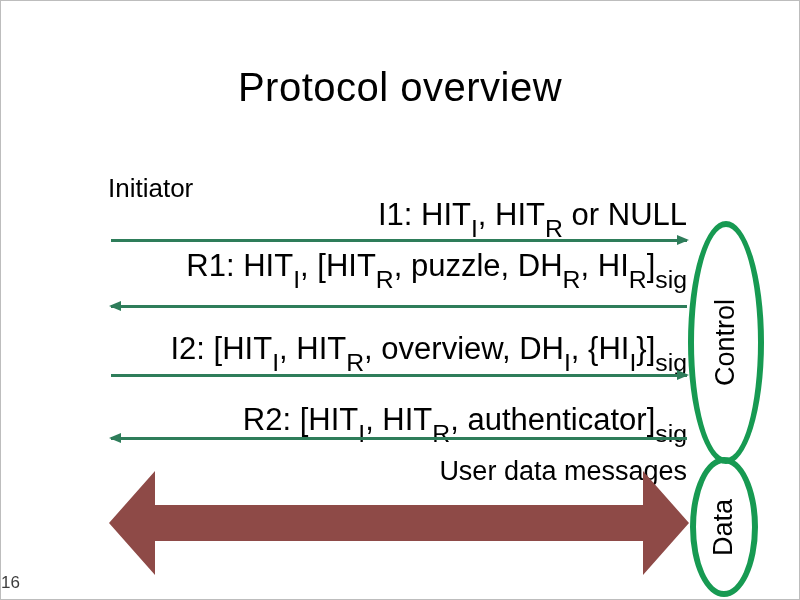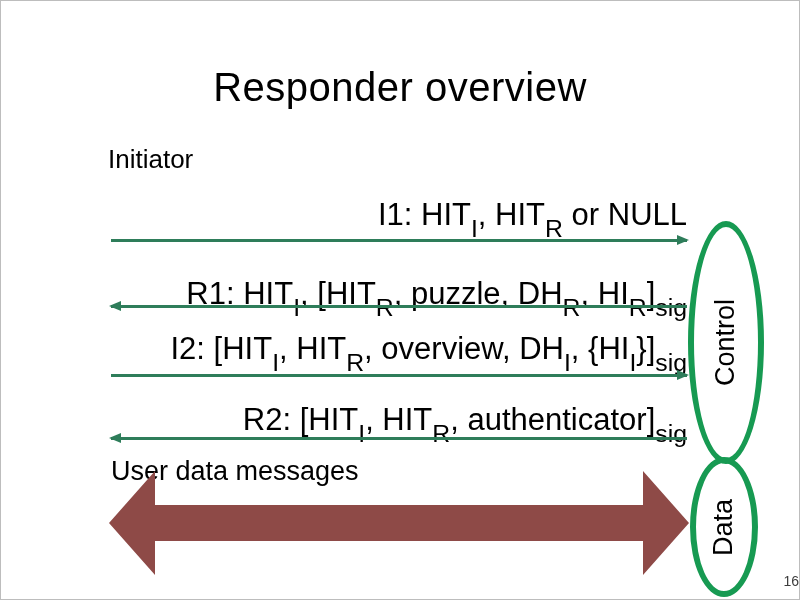--- a/index.html
+++ b/index.html
@@ -5,21 +5,21 @@
   html,body { margin:0; padding:0; background:#fff; }
   .slide {
     position:relative; width:800px; height:600px; box-sizing:border-box;
     background:#ffffff; border:1px solid #bdbdbd; overflow:hidden;
     font-family:"Liberation Sans", sans-serif; color:#000;
   }
   .title {
     position:absolute; top:64px; left:0; width:100%;
     text-align:center; font-size:40px; letter-spacing:0.5px;
   }
-  .actor { position:absolute; font-size:26px; }
+  .actor { position:absolute; font-size:26px;margin-top:29px; }
   .actor-left  { left:107px; top:143px; }
   .actor-right { right:100px; top:141px; }
 
   .msg-label {
     position:absolute; left:110px; width:576px; text-align:right;
     font-size:31px; line-height:1.1; white-space:nowrap;
   }
   .msg-label sub { font-size:0.8em; vertical-align:-0.5em; line-height:0; }
 
   .msg-line {
@@ -32,55 +32,55 @@
     border-left:12px solid var(--green-line,#2e7d5a);
   }
   .dir-left .msg-line::before {
     content:''; position:absolute; left:-2px; top:-7px; width:0; height:0;
     border-top:5px solid transparent; border-bottom:5px solid transparent;
     border-right:12px solid var(--green-line,#2e7d5a);
   }
 
   .userdata-label {
     position:absolute; top:455px; left:110px; width:576px;
-    text-align:left; font-size:27px;
+    text-align:right; font-size:27px;
   }
   .big-arrow { position:absolute; left:106px; top:468px; }
   .big-arrow polygon { fill:var(--maroon,#8e4a47); }
 
   .ellipse {
     position:absolute; border:6px solid var(--green-ellipse,#179a52);
     border-radius:50%; box-sizing:border-box; background:transparent;
     display:flex; align-items:center; justify-content:center;
   }
   .ellipse-control { left:687px; top:220px; width:76px; height:243px; }
   .ellipse-data    { left:689px; top:456px; width:68px; height:140px; }
   .vtext { transform:rotate(-90deg); font-size:27px; white-space:nowrap; color:#000; }
 
   .pagenum {
     position:absolute; top:572px; left:0; width:100%;
-    text-align:right; font-size:14px; color:var(--pagenum,#3d3d3d);
+    text-align:left; font-size:17px; color:var(--pagenum,#3d3d3d);
   }
 </style>
 </head>
 <body>
 
 <div class="slide">
 
-  <div class="title">Responder overview</div>
+  <div class="title">Protocol overview</div>
 
   <div class="actor actor-left">Initiator</div>
 
   <div class="dir-right">
     <div class="msg-label" style="top:197px"><span>I1: HIT</span><sub>I</sub><span>, HIT</span><sub>R</sub><span> or NULL</span></div>
     <div class="msg-line" style="top:238px"></div>
   </div>
 
   <div class="dir-left">
-    <div class="msg-label" style="top:276px"><span>R1: HIT</span><sub>I</sub><span>, [HIT</span><sub>R</sub><span>, puzzle, DH</span><sub>R</sub><span>, HI</span><sub>R</sub><span>]</span><sub>sig</sub></div>
+    <div class="msg-label" style="top:248px"><span>R1: HIT</span><sub>I</sub><span>, [HIT</span><sub>R</sub><span>, puzzle, DH</span><sub>R</sub><span>, HI</span><sub>R</sub><span>]</span><sub>sig</sub></div>
     <div class="msg-line" style="top:304px"></div>
   </div>
 
   <div class="dir-right">
     <div class="msg-label" style="top:331px"><span>I2: [HIT</span><sub>I</sub><span>, HIT</span><sub>R</sub><span>, overview, DH</span><sub>I</sub><span>, {HI</span><sub>I</sub><span>}]</span><sub>sig</sub></div>
     <div class="msg-line" style="top:373px"></div>
   </div>
 
   <div class="dir-left">
     <div class="msg-label" style="top:402px"><span>R2: [HIT</span><sub>I</sub><span>, HIT</span><sub>R</sub><span>, authenticator]</span><sub>sig</sub></div>

